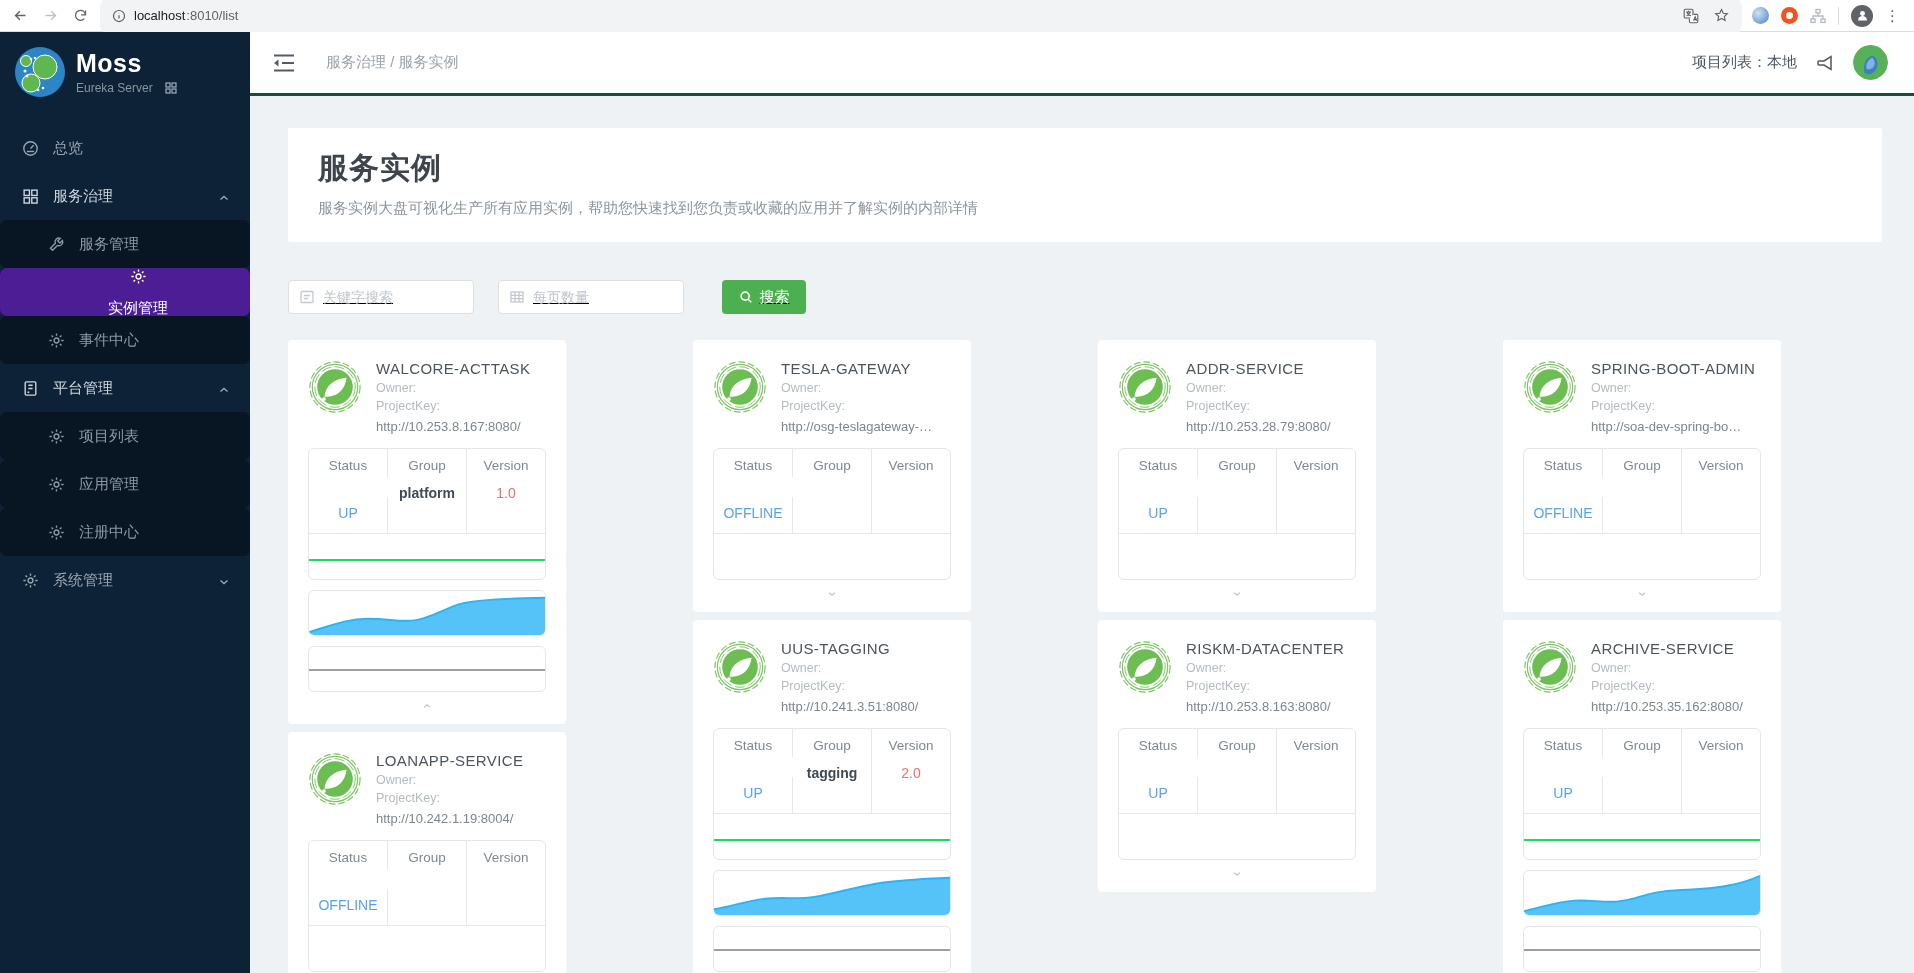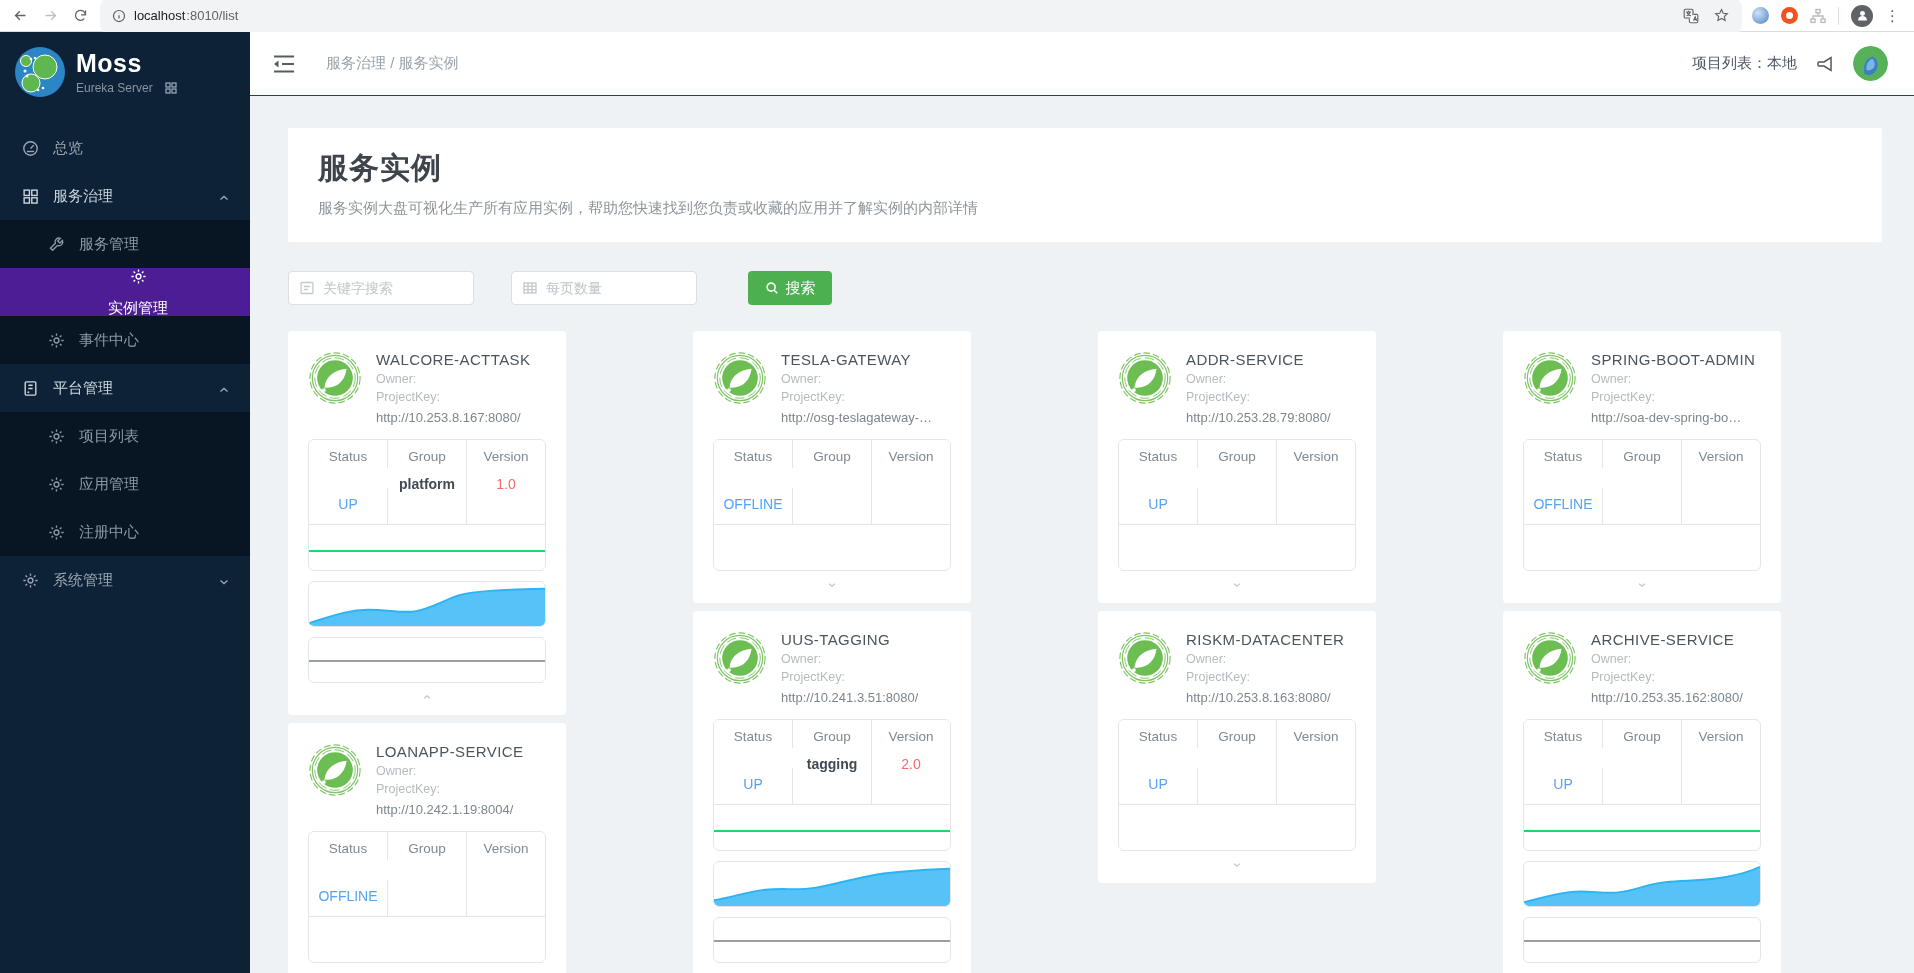--- a/index.html
+++ b/index.html
@@ -32,40 +32,40 @@
   .sidebar { width:250px; background:#0d2137; flex:none; display:flex; flex-direction:column; }
   .logo-row { height:80px; display:flex; align-items:center; padding:0 14px; gap:10px; }
   .logo-txt .t { color:#fff; font-size:25px; font-weight:bold; letter-spacing:.5px; }
   .logo-sub { display:flex; align-items:center; gap:12px; margin-top:3px; }
   .logo-txt .s { color:#8795a1; font-size:12px; }
   .menu { margin-top:12px; }
   .m-item { height:48px; display:flex; align-items:center; gap:14px; padding:0 22px;
     color:#9aa7b2; font-size:15px; position:relative; cursor:pointer; }
   .m-item .ic { width:17px; height:17px; flex:none; }
   .m-item.parent { color:#cdd6dd; }
-  .m-item.child { padding-left:48px; background:#081523; color:#8d99a5; }
+  .m-item.child { padding-left:48px; background:#081523; color:#8d99a5;border-radius:7px; }
   .m-item.active { background:#4c1d95; color:#fff;flex-direction:column; }
   .m-chev { position:absolute; right:20px; width:12px; height:12px; color:#9aa7b2; }
 
   .main { flex:1; display:flex; flex-direction:column; min-width:0; }
-  .topbar { height:64px; background:#fff; border-bottom:1px solid #14532d;
+  .topbar { height:64px; background:#fff; border-bottom:3px solid #14532d;
     display:flex; align-items:center; padding:0 26px 0 22px; flex:none; }
   .fold { width:24px; height:20px; cursor:pointer; }
   .crumb { margin-left:30px; font-size:15px; color:#9aa2aa; }
   .top-right { margin-left:auto; display:flex; align-items:center; gap:18px; }
   .env { font-size:15px; color:#4c5661; }
   .horn { width:20px; height:20px; color:#51565c; }
   .avatar { width:35px; height:35px; border-radius:50%; overflow:hidden; flex:none; }
 
   .content { flex:1; overflow:hidden; padding:32px 32px 0 38px; }
   .page-head { background:#fff; border-radius:2px; padding:20px 30px 24px; }
   .page-title { font-size:30px; font-weight:bold; color:#3d444b; letter-spacing:1px; }
   .page-sub { margin-top:10px; font-size:15px; color:#8d959d; }
 
-  .search-row { margin-top:29px; display:flex; align-items:center; gap:37px; }
+  .search-row { margin-top:38px; display:flex; align-items:center; gap:24px;text-decoration:underline; }
   .inp { width:186px; height:34px; background:#fff; border:1px solid #dcdfe3; border-radius:4px;
     display:flex; align-items:center; padding:0 10px; gap:8px; }
   .inp svg { width:16px; height:16px; flex:none; }
   .inp input { border:none; outline:none; width:100%; font-size:14px; color:#515a62;
     font-family:inherit; background:transparent; }
   .inp input::placeholder { color:#bfc5cb; }
   .btn-search { width:84px; height:34px; margin-left:14px; background:#4cb050; border:none; border-radius:4px;
     color:#fff; font-size:15px; display:flex; align-items:center; justify-content:center; gap:7px;
     cursor:pointer; font-family:inherit; }
   .btn-search svg { width:14px; height:14px; }

